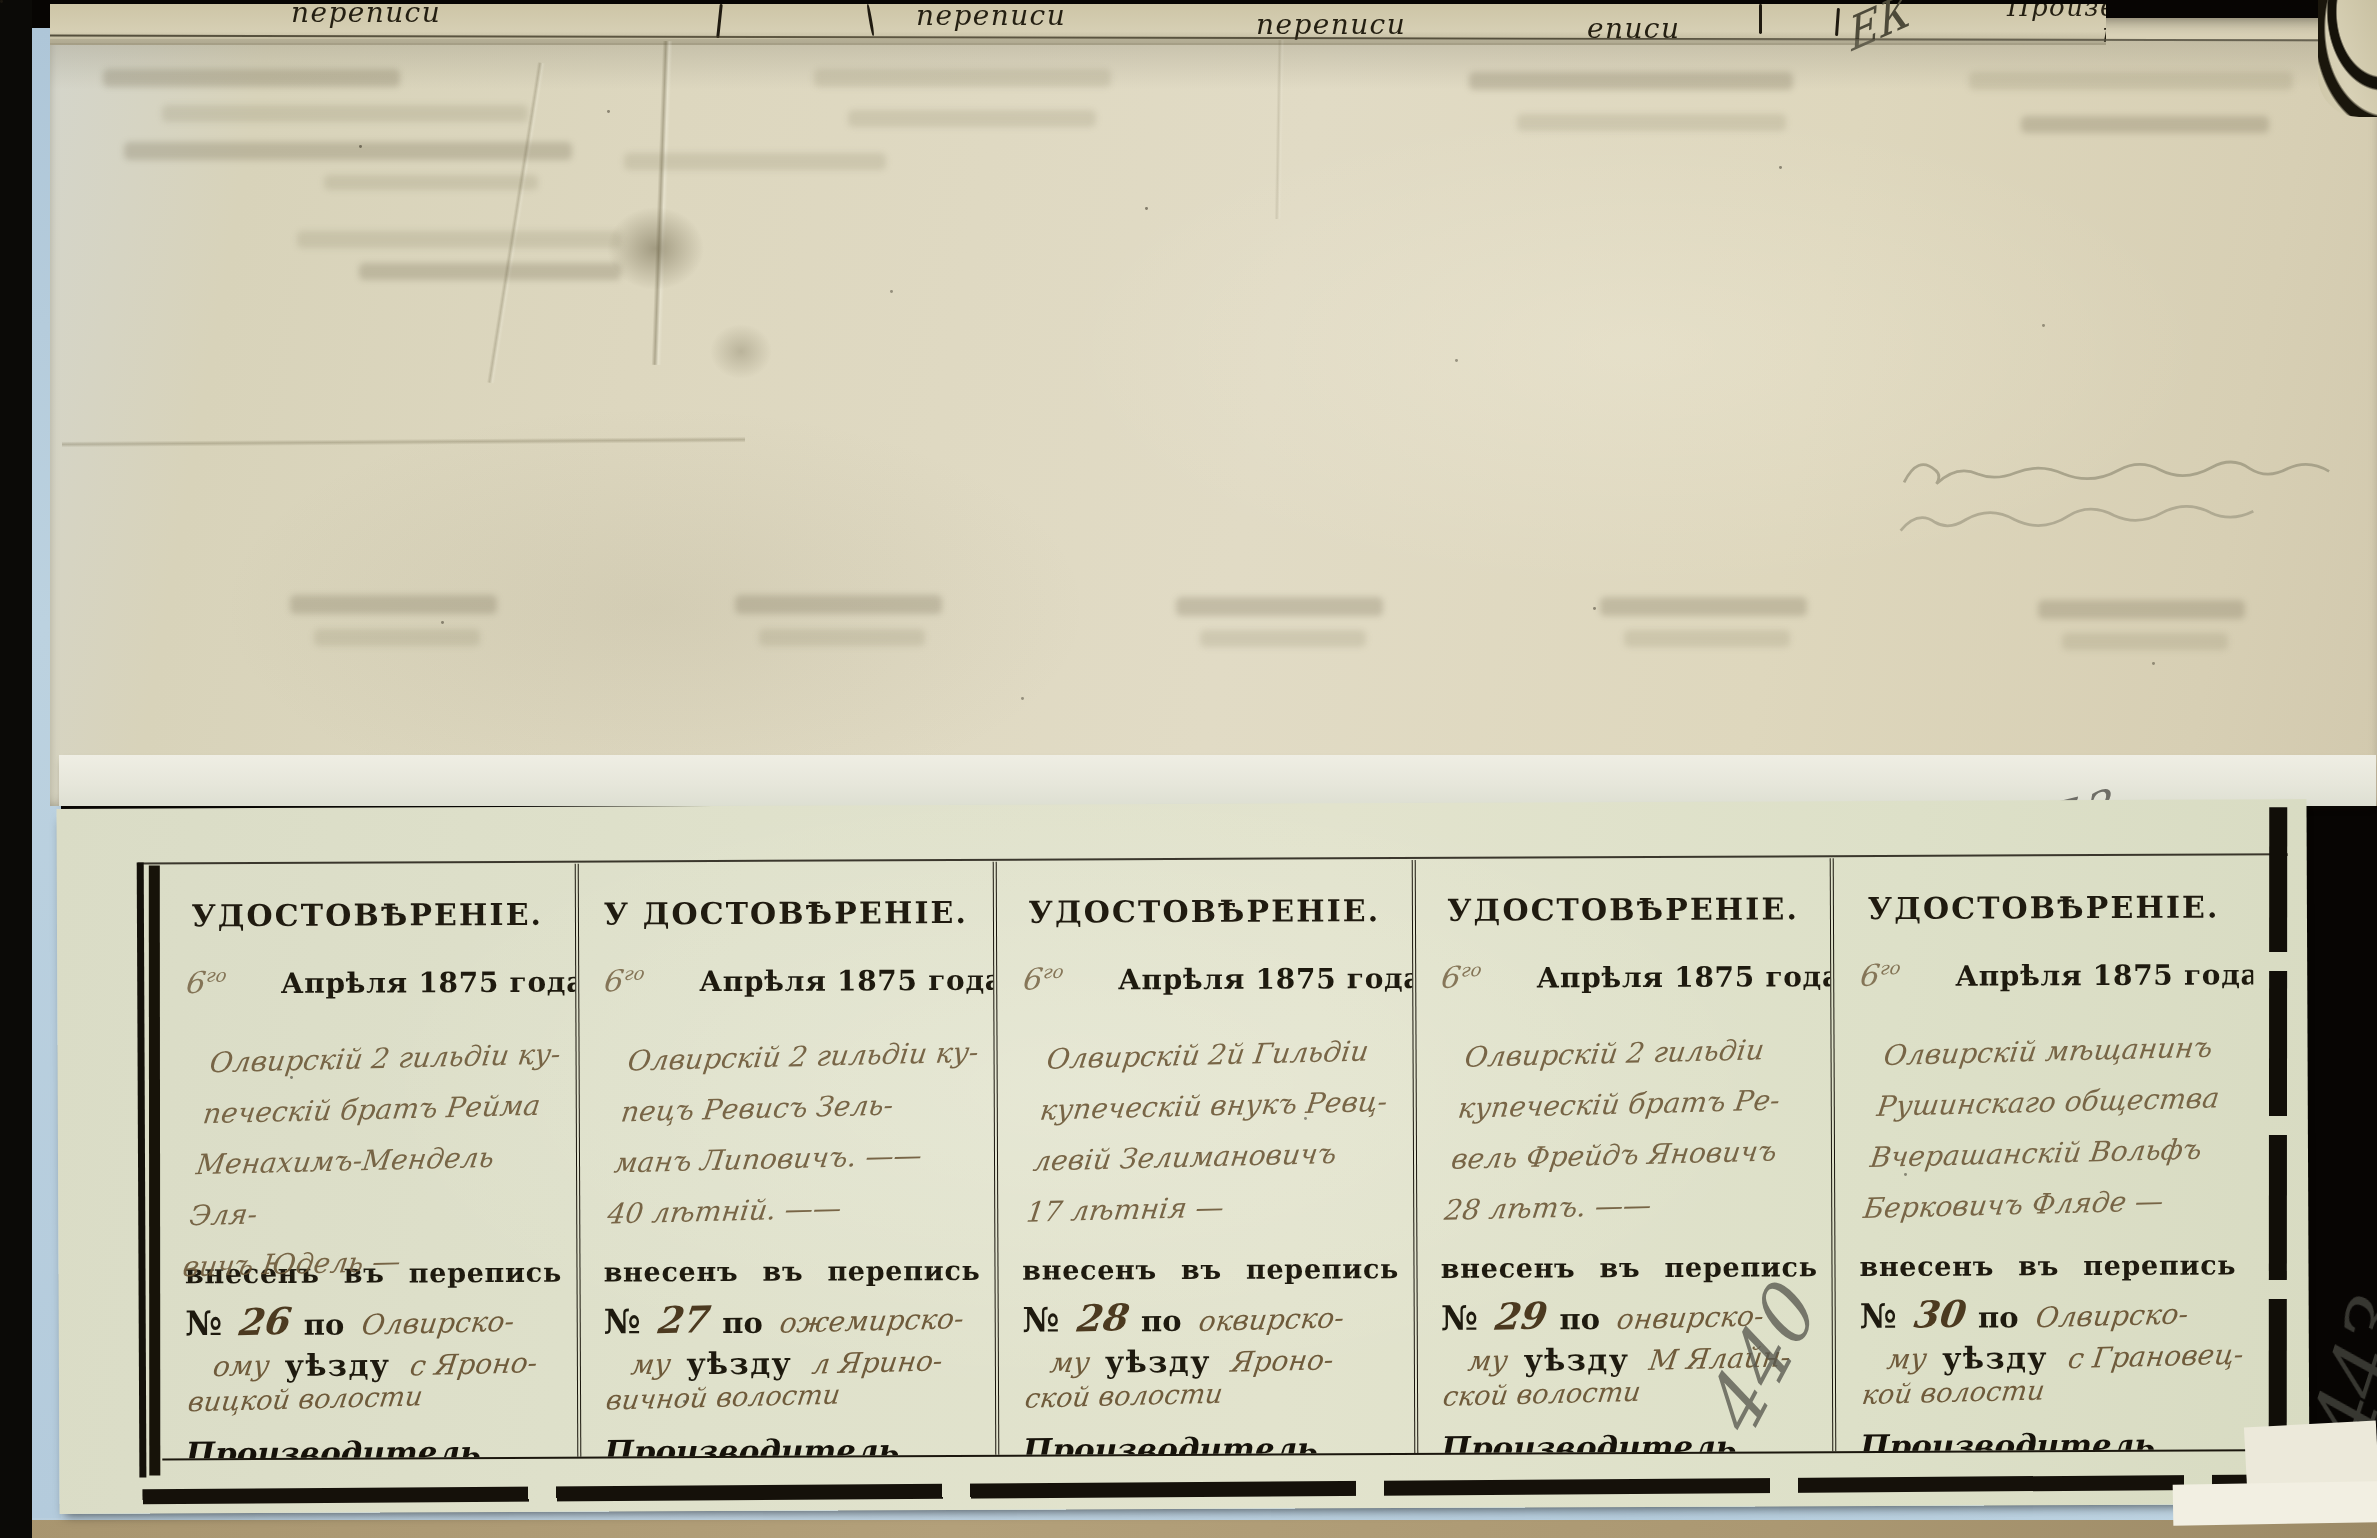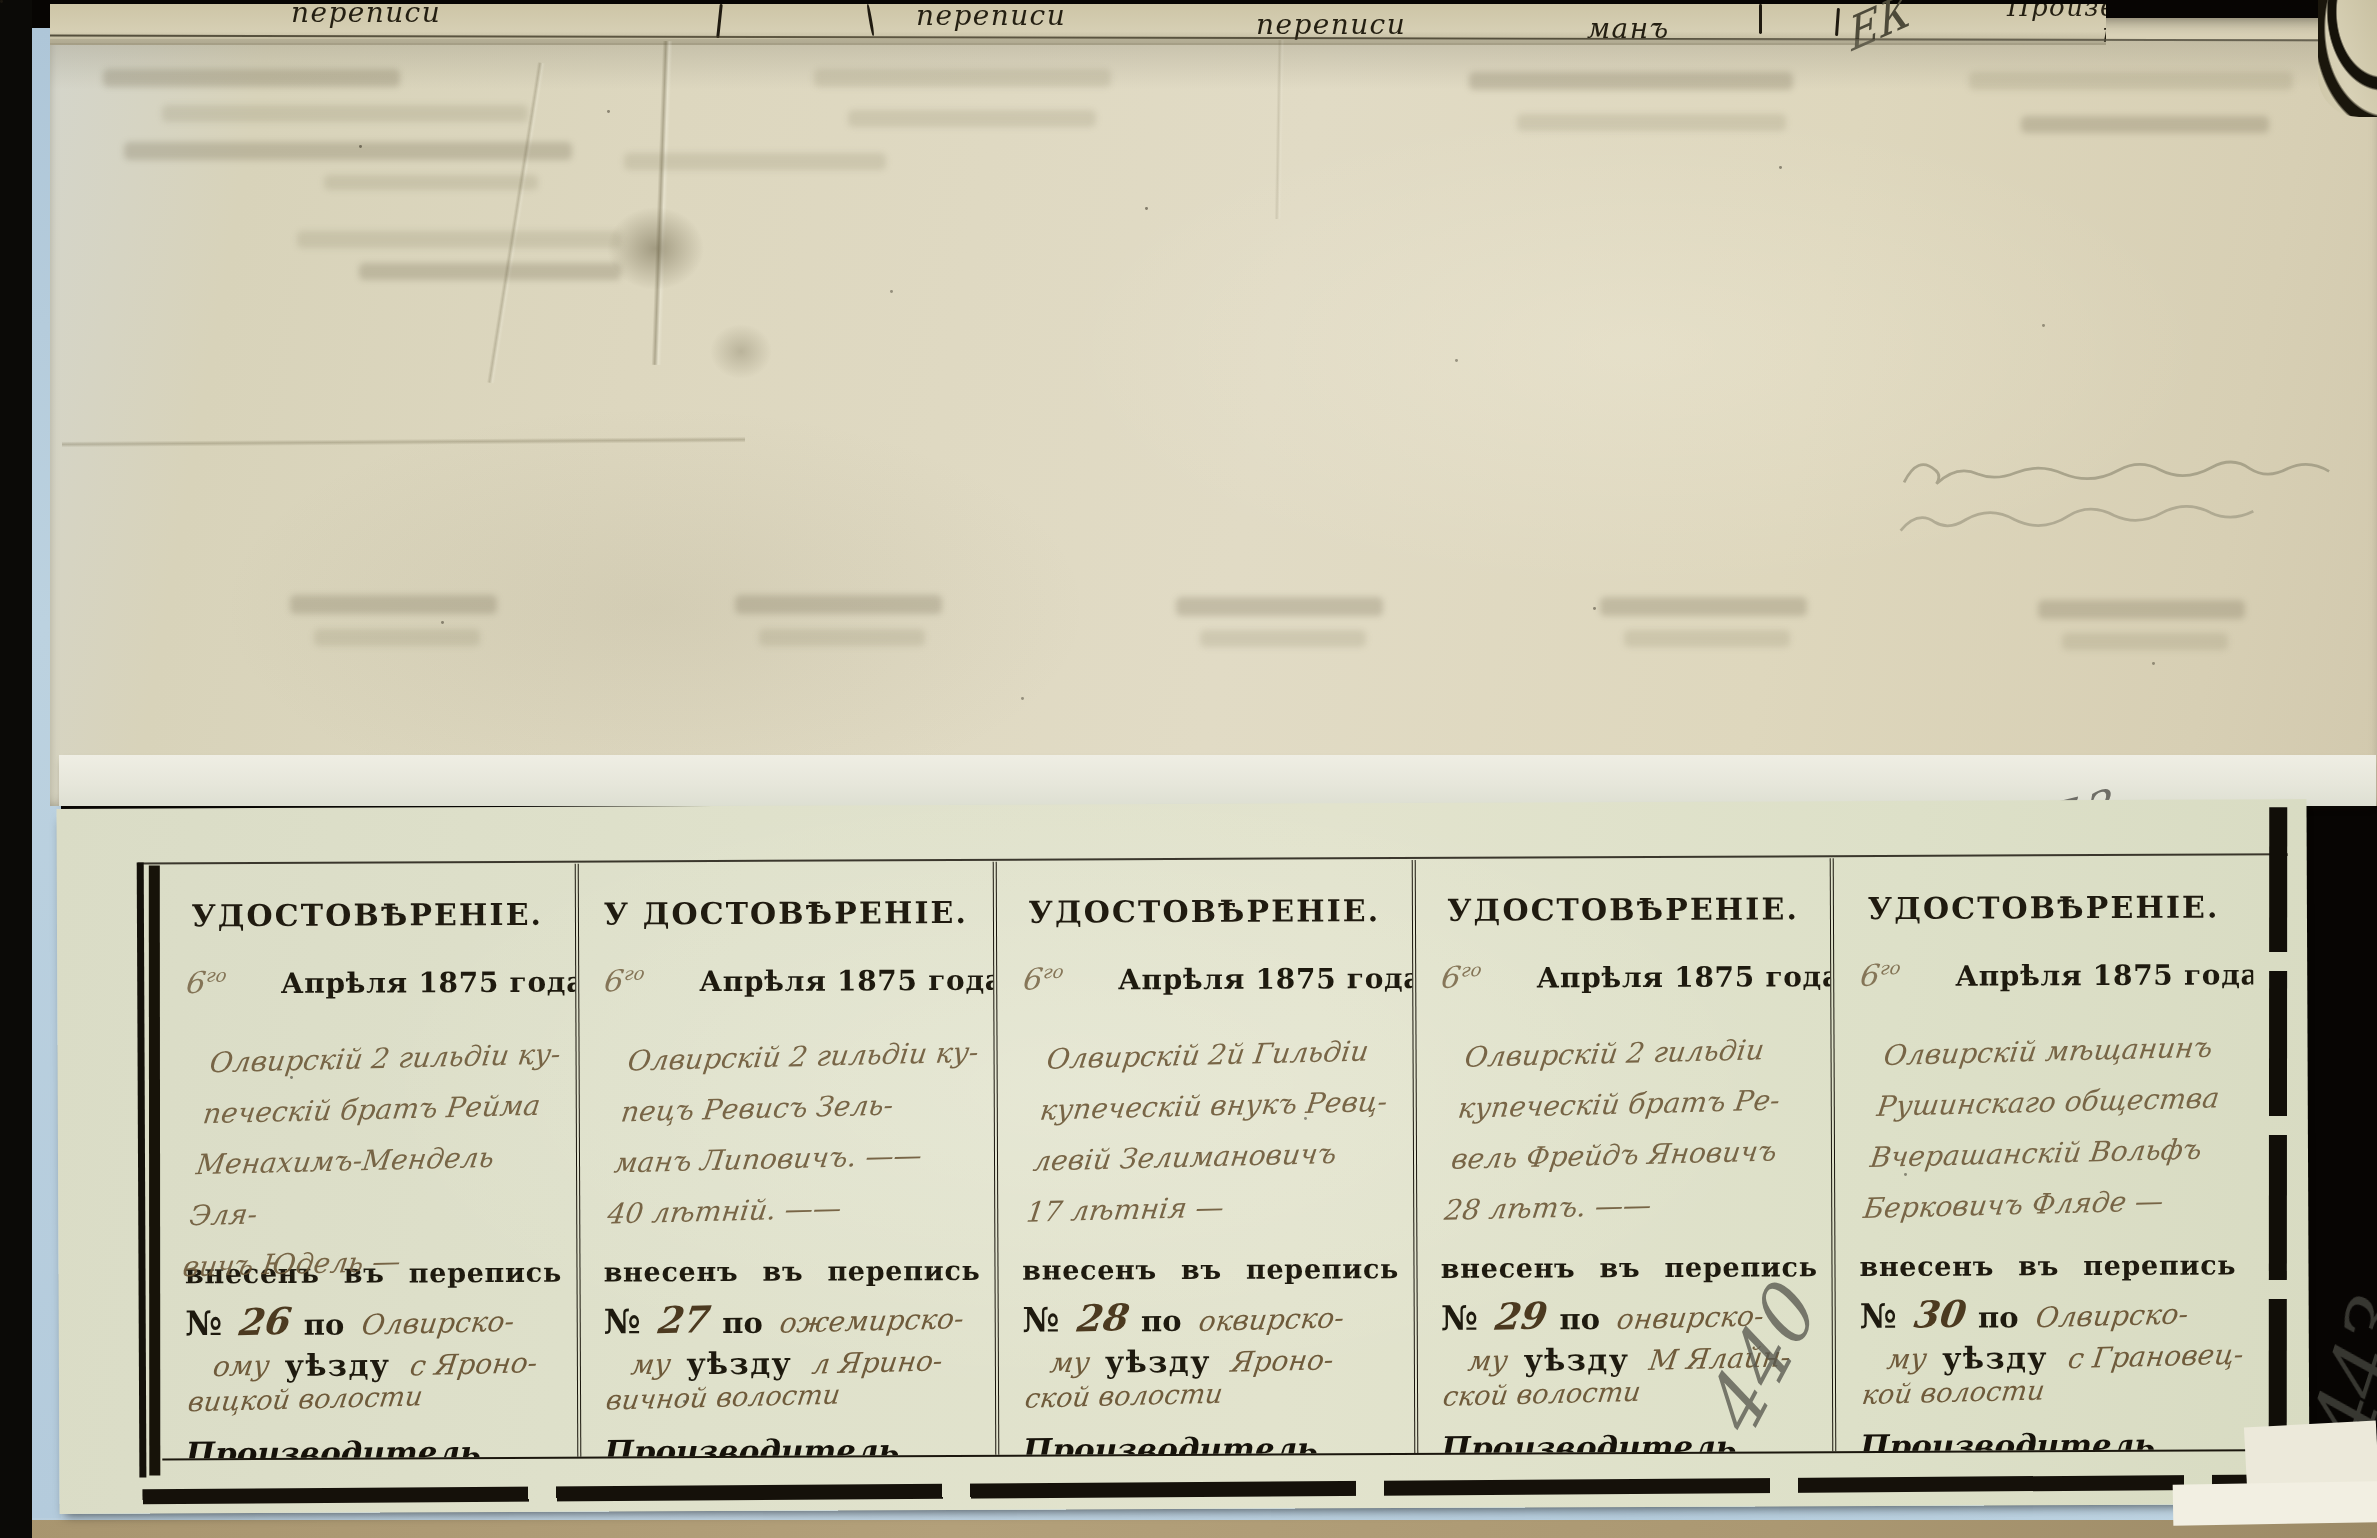--- a/index.html
+++ b/index.html
@@ -124,21 +124,21 @@
 <div class="abs blue-bottom"></div>
 <div class="abs blue-left"></div>
 <div class="abs dark-left-wedge"></div>
 
 <div class="abs top-sheet"></div>
 
 <div class="abs prev-strip">
   <span class="abs prev-frag" style="left:241px;top:-8.3px;">переписи</span>
   <span class="abs prev-frag" style="left:866px;top:-5.5px;">переписи</span>
   <span class="abs prev-frag" style="left:1206px;top:4.1px;">переписи</span>
-  <span class="abs prev-frag" style="left:1537px;top:8.3px;">манъ</span>
+  <span class="abs prev-frag" style="left:1537px;top:8.3px;">еписи</span>
   <span class="abs prev-frag" style="left:1957px;top:-12.4px;font-size:26px;">Производитель</span>
   <span class="abs prev-frag" style="left:2052px;top:14px;font-size:26px;">переписи</span>
   <div class="abs prev-vline" style="left:668px;top:0;height:34px;transform:rotate(6deg);"></div>
   <div class="abs prev-vline" style="left:819px;top:0;height:32px;transform:rotate(-10deg);border-radius:40%;"></div>
   <div class="abs prev-vline" style="left:1709px;top:0;height:30px;"></div>
   <div class="abs prev-vline" style="left:1786px;top:4.1px;height:28px;transform:rotate(4deg);"></div>
 </div>
 <div class="abs pencil p-fl">ЕК</div>
 <div class="abs edge-line"></div>
 <div class="abs edge-band"></div>

